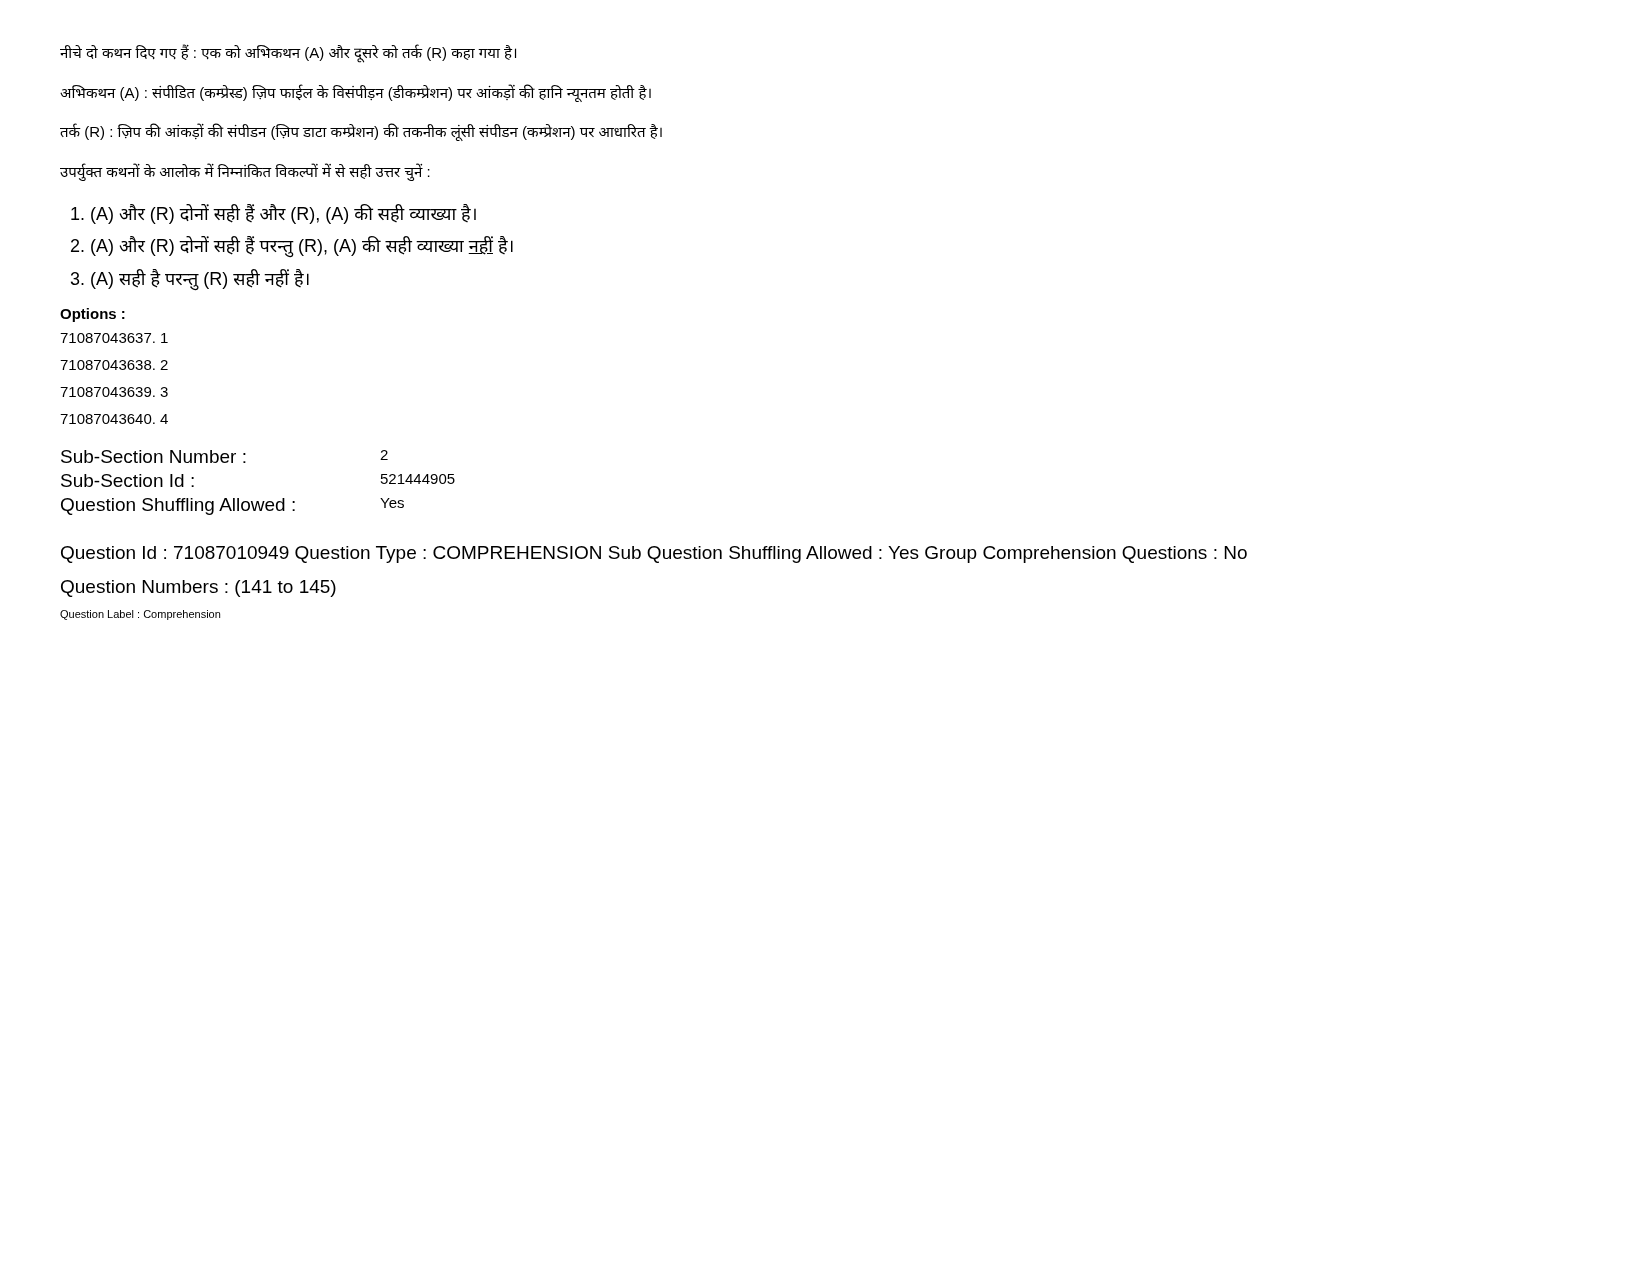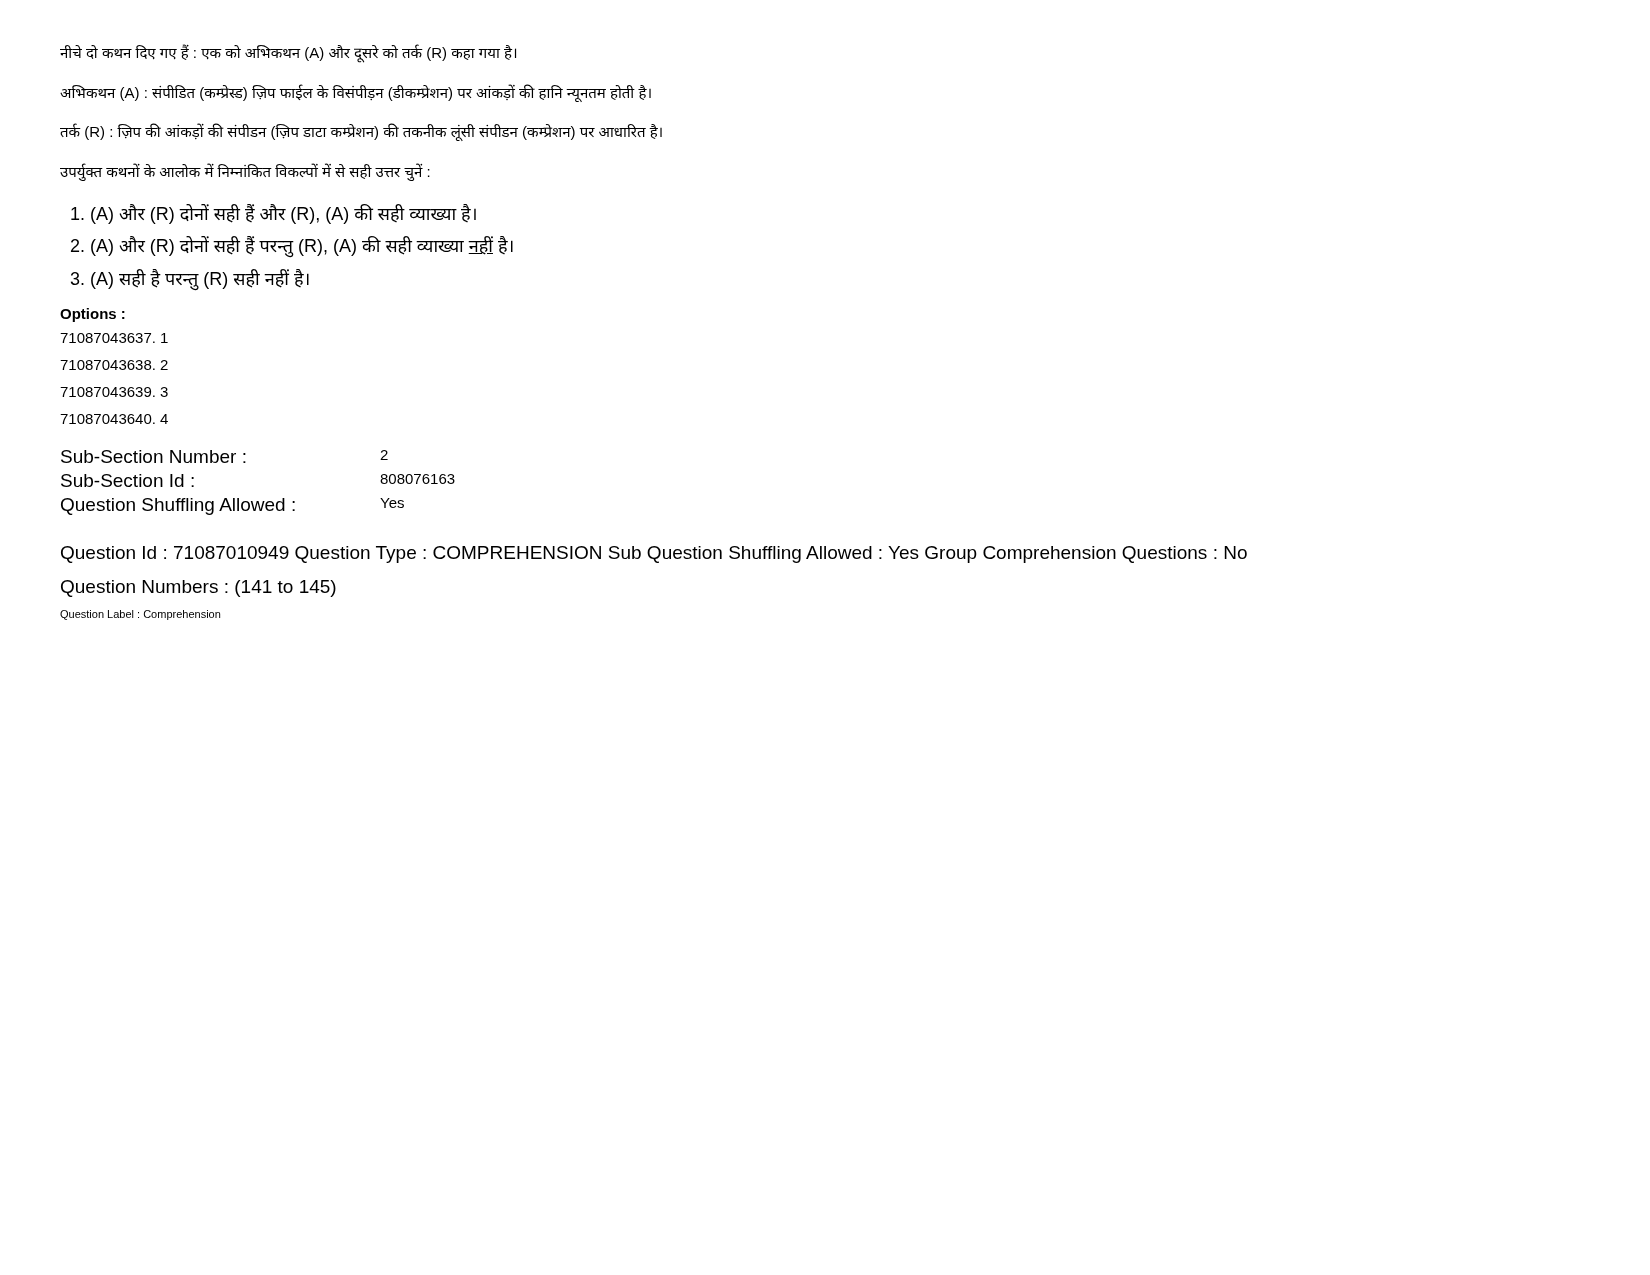--- a/index.html
+++ b/index.html
@@ -127,21 +127,21 @@
     </ul>
   </div>
 
   <div class="meta-table">
     <div class="meta-row">
       <span class="meta-label">Sub-Section Number :</span>
       <span class="meta-value">2</span>
     </div>
     <div class="meta-row">
       <span class="meta-label">Sub-Section Id :</span>
-      <span class="meta-value">808076163</span>
+      <span class="meta-value">521444905</span>
     </div>
     <div class="meta-row">
       <span class="meta-label">Question Shuffling Allowed :</span>
       <span class="meta-value">Yes</span>
     </div>
   </div>
 
   <div class="question-info-block">
     <p class="question-info-bold">Question Id : 71087010949 Question Type : COMPREHENSION Sub Question Shuffling Allowed : Yes Group Comprehension Questions : No</p>
     <p class="question-info-bold">Question Numbers : (141 to 145)</p>

